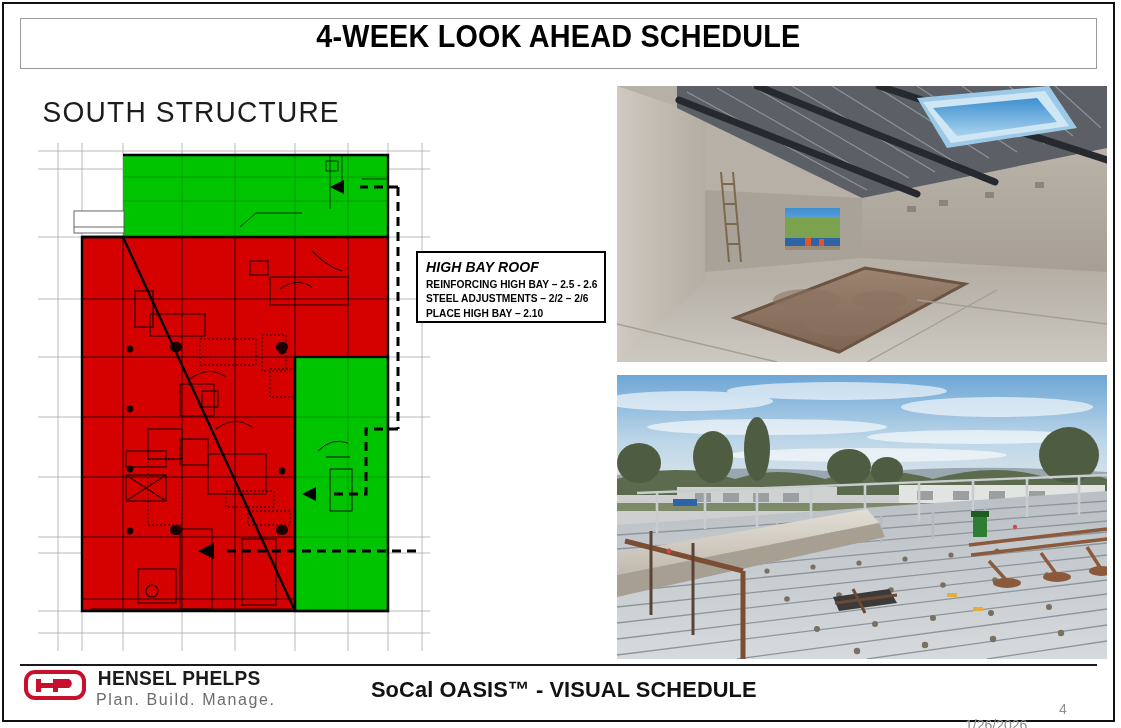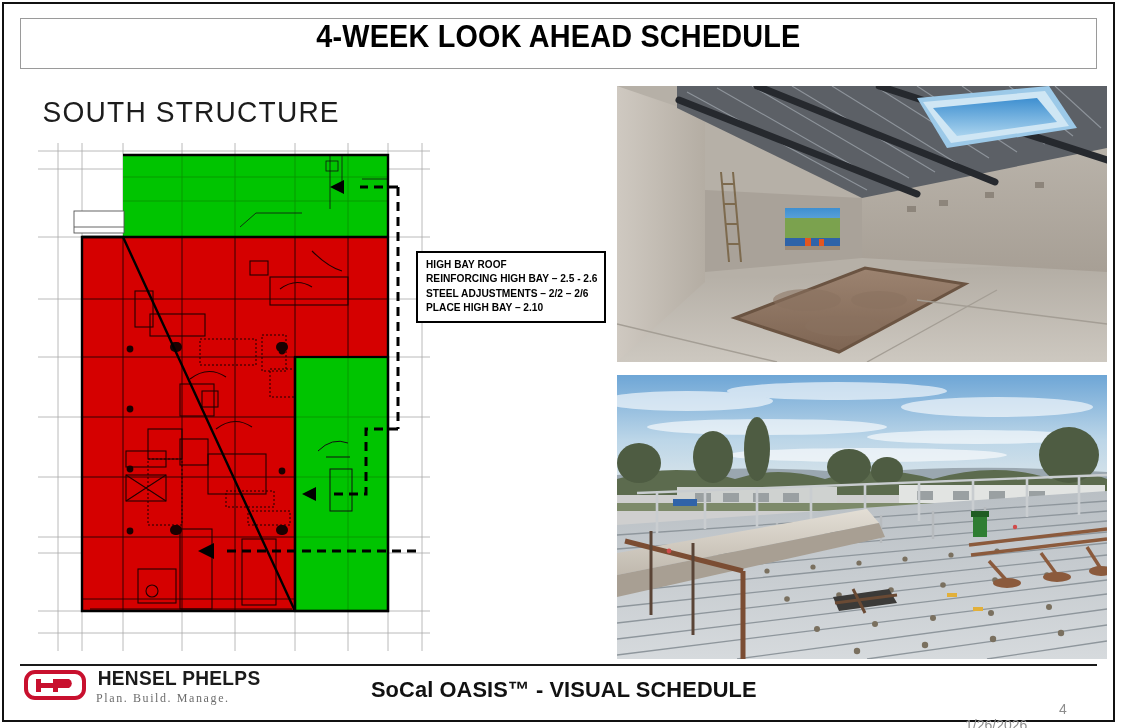--- a/index.html
+++ b/index.html
@@ -22,44 +22,44 @@
                letter-spacing:1.2px;color:#1c1c1c;font-weight:400;
                transform:scaleX(.97);}
 
   
   .plan{position:absolute;left:10px;top:55px;width:560px;height:520px;}
   .plan svg{display:block;}
 
   
   .callout{position:absolute;background:#fff;border:2.5px solid #000;
            box-sizing:border-box;padding:5px 7px 6px 8px;}
-  .callout .hd{font-size:10px;font-weight:bold;letter-spacing:.1px;
-               line-height:1.42;color:#000;}
+  .callout .hd{font-size:14px;font-weight:bold;letter-spacing:.1px;
+               line-height:1.42;color:#000;font-style:italic;}
   .callout .ln{font-size:10.2px;font-weight:bold;letter-spacing:0;
                line-height:1.42;color:#000;white-space:nowrap;}
   #callout-high{left:396px;top:167px;width:190px;height:72px;}
   #callout-low{left:396px;top:447px;width:190px;height:72px;}
 
   
   .photo{position:absolute;overflow:hidden;background:#cfcfcf;}
   #photo-top{left:613px;top:82px;width:490px;height:276px;}
   #photo-bot{left:613px;top:371px;width:490px;height:284px;}
   .photo svg{display:block;}
 
   
   .footer-rule{position:absolute;left:16px;top:660px;width:1077px;height:0;
                border-top:2px solid #1a1a1a;}
   .footer{position:absolute;left:16px;top:663px;width:1077px;height:53px;}
   .logo-wrap{position:absolute;left:4px;top:0;width:290px;height:40px;}
   .logo-mark{position:absolute;left:0;top:3px;width:62px;height:30px;}
   .logo-text{position:absolute;left:72px;top:0px;}
   .logo-text .l1{font-size:19.5px;font-weight:bold;letter-spacing:.3px;
                  color:#1b1b1b;transform:scaleX(.98);}
-  .logo-text .l2{font-size:12px;letter-spacing:1.6px;color:#6d6d6d;
-                 margin-top:1px;font-family:Liberation Serif, serif;}
+  .logo-text .l2{font-size:16px;letter-spacing:1.6px;color:#6d6d6d;
+                 margin-top:1px;font-family:Liberation Sans, sans-serif;}
   .footer-title{position:absolute;left:345px;top:10px;font-size:22.5px;
                 font-weight:bold;color:#111;letter-spacing:.1px;
                 transform:scaleX(.97);white-space:nowrap;}
   .footer-date{position:absolute;left:945px;top:14px;font-size:14px;
                color:#8d8d8d;margin-top:36px;}
   .footer-page{position:absolute;left:1039px;top:34px;font-size:14px;
                color:#8d8d8d;}
 </style>
 </head>
 <body>

